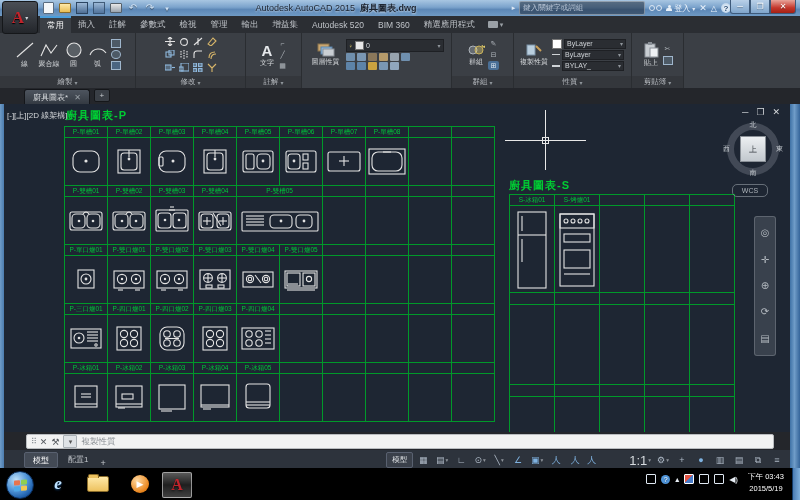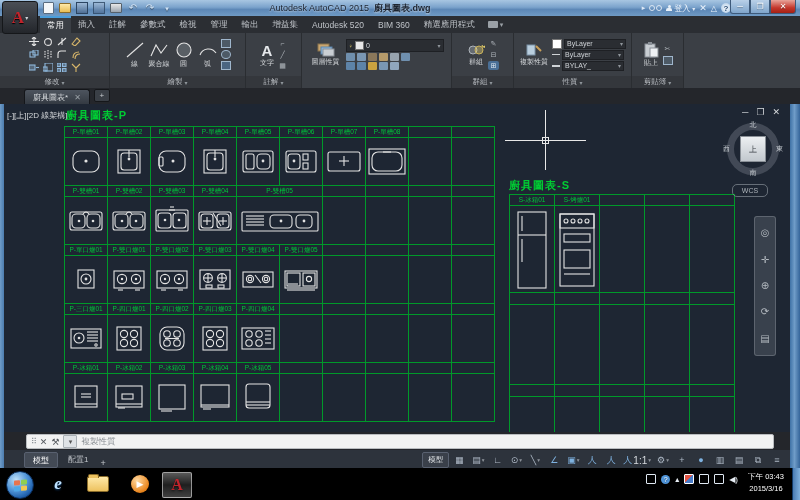--- a/index.html
+++ b/index.html
@@ -16,21 +16,21 @@
     text-shadow:0 1px 1px #000;line-height:1;}
   #appbtn .car{color:#cfd3d8;font-size:6px;margin-left:1px;}
   #qat{position:absolute;left:42px;top:1px;height:14px;display:flex;align-items:center;gap:5px;}
   .qicon{width:12px;height:11px;display:flex;align-items:center;justify-content:center;
     font-size:9px;color:#fff;text-shadow:0 1px 1px rgba(0,0,0,.5);}
   .qsq{width:9px;height:10px;background:#f4f6f8;border:1px solid #5a6c80;border-radius:1px;}
   .qfold{width:12px;height:8px;background:linear-gradient(#ffe9a8,#e8bd55);border:1px solid #8a6c2a;border-radius:1px;}
   .qsave{width:10px;height:10px;background:linear-gradient(#9db8d6,#4e6f96);border:1px solid #2c4562;}
   .qplot{width:12px;height:8px;background:linear-gradient(#e8e8e8,#9aa4ae);border:1px solid #55606a;border-radius:1px;}
   .qarrow{color:#cfe2f5;font-size:10px;line-height:1;}
-  #wintitle{position:absolute;left:16px;top:2px;width:668px;text-align:center;font-size:9px;
+  #wintitle{position:absolute;left:2px;top:2px;width:668px;text-align:center;font-size:9px;
     color:#1c2430;text-shadow:0 1px 2px rgba(255,255,255,.6);pointer-events:none;}
   #wintitle b{font-weight:bold;}
   #infocenter{position:absolute;right:62px;top:1px;height:14px;display:flex;align-items:center;gap:4px;}
   #searchbox{width:118px;height:12px;background:rgba(30,40,55,.55);border:1px solid rgba(255,255,255,.35);
     border-radius:2px;color:#b9c6d6;font-size:7.5px;display:flex;align-items:center;padding:0 3px;gap:3px;}
   .binoc{display:flex;gap:1px;}
   .binoc i{width:4px;height:4px;border:1px solid #dbe6f2;border-radius:50%;}
   #signin{display:flex;align-items:center;gap:2px;color:#eef4fb;font-size:8px;}
   .person{width:6px;height:6px;position:relative;}
   .person:before{content:"";position:absolute;left:1.5px;top:0;width:3px;height:3px;border-radius:50%;background:#e8f0f8;}
@@ -138,21 +138,21 @@
   #cmdtext{color:#8a8f94;font-size:8.5px;}
   
   #bottombar{position:absolute;left:4px;top:450px;width:786px;height:18px;background:#2d333c;display:flex;align-items:flex-end;}
   .ltab{height:14px;padding:0 8px;font-size:8px;color:#c3c7cc;display:flex;align-items:center;margin-left:2px;border-radius:2px;}
   .ltab.active{background:#434a55;border:1px solid #596170;color:#fff;}
   #ltab-plus{color:#c3c7cc;font-size:9px;margin-left:4px;}
   #statusright{margin-left:auto;display:flex;align-items:center;gap:1px;padding-right:4px;}
   .sbtn{min-width:14px;height:14px;display:flex;align-items:center;justify-content:center;gap:1px;
     color:#aeb9c6;font-size:9px;border-radius:2px;padding:0 2px;}
   .sbtn.blue{color:#7fb2e0;}
-  .sbtn .lbl{font-size:10px;color:#d6dade;}
+  .sbtn .lbl{font-size:13px;color:#d6dade;margin-left:32px;}
   .sbtn .car{font-size:5.5px;color:#8f959b;}
   .sbtn.txt{border:1px solid #596170;background:#3a404a;color:#e4e7ea;font-size:7.5px;padding:0 5px;}
   
   #taskbar{position:absolute;left:0;top:468px;width:800px;height:32px;
     background:linear-gradient(180deg,#55board 0%,#2a62a5 0%,#3f79b8 4%,#1d4f8b 50%,#173f73 55%,#2e66a4 100%);}
   #orb{position:absolute;left:6px;top:3px;width:26px;height:26px;border-radius:50%;
     background:radial-gradient(circle at 35% 30%,#bfe0f8,#4f94d8 45%,#1c5ca8 75%,#0d3a74);
     border:1px solid #0c2f5c;display:flex;align-items:center;justify-content:center;}
   .flag{display:grid;grid-template-columns:6px 6px;grid-auto-rows:5px;gap:1px;transform:skewY(-6deg);}
   .flag i{border-radius:1px;}
@@ -200,20 +200,23 @@
         </span>
       <span class="qicon qarrow">↶</span>
       <span class="qicon qarrow">↷</span>
       <span class="qicon qarrow" style="font-size:7px">▾</span>
     </div>
     <div id="wintitle">
       <span>Autodesk AutoCAD 2015</span>&nbsp;&nbsp;<b>廚具圖表.dwg</b>
     </div>
     <div id="infocenter">
       <span style="color:#dfe9f5;font-size:7px">▸</span>
+      <div id="searchbox">
+        <span>鍵入關鍵字或詞組</span>
+      </div>
       <span class="binoc">
           <i></i>
           <i></i>
         </span>
       <span id="signin">
         <span class="person"></span>
         <span>登入</span>
         <span style="font-size:6px;color:#dfe9f5">▾</span>
       </span>
       <span class="ic-x">✕</span>
@@ -247,72 +250,20 @@
       <div class="rtab">BIM 360</div>
       <div class="rtab">精選應用程式</div>
       <div id="rtab-extra">
       <span class="cam"></span>
         <span>▾</span>
     </div>
   </div>
 
   <div id="ribbon">
 
-    <div class="panel" style="width:110px">
-      <div class="pbody">
-        <div class="modgrid">
-          <svg class="modicon sym" viewBox="0 0 10 9">
-              <path d="M5,0 L5,9 M0,4.5 L10,4.5 M3,2 L5,0 L7,2 M3,7 L5,9 L7,7"></path>
-            </svg>
-          <svg class="modicon sym" viewBox="0 0 10 9">
-              <circle cx="5" cy="5" r="3.4"></circle>
-            </svg>
-          <svg class="modicon sym" viewBox="0 0 10 9">
-              <path d="M1,8 L9,1 M5,1 L5,8"></path>
-            </svg>
-          <svg class="modicon sym" viewBox="0 0 10 9" style="stroke:#d8b66a">
-              <path d="M1,7 L6,1 L9,4 L4,9 Z"></path>
-            </svg>
-          <svg class="modicon sym" viewBox="0 0 10 9" style="stroke:#8fb8dd">
-              <rect x="1" y="2" width="5" height="5"></rect>
-              <rect x="4" y="0" width="5" height="5"></rect>
-            </svg>
-          <svg class="modicon sym" viewBox="0 0 10 9">
-              <path d="M2,1 L2,8 M8,1 L8,8 M5,0 L5,9" stroke-dasharray="1.5,1"></path>
-            </svg>
-          <svg class="modicon sym" viewBox="0 0 10 9">
-              <path d="M1,8 L1,4 Q1,1 4,1 L9,1"></path>
-            </svg>
-          <svg class="modicon sym" viewBox="0 0 10 9" style="stroke:#d8b66a">
-              <path d="M2,8 Q2,2 8,2 M4,9 Q4,4 9,4"></path>
-            </svg>
-          <svg class="modicon sym" viewBox="0 0 10 9" style="stroke:#8fb8dd">
-              <rect x="0" y="2" width="6" height="5" fill="rgba(130,170,205,.4)"></rect>
-              <path d="M7,4.5 L10,4.5"></path>
-            </svg>
-          <svg class="modicon sym" viewBox="0 0 10 9" style="stroke:#8fb8dd">
-              <rect x="0" y="4" width="4" height="4"></rect>
-              <rect x="2" y="0" width="8" height="8"></rect>
-            </svg>
-          <svg class="modicon sym" viewBox="0 0 10 9" style="stroke:#8fb8dd">
-              <rect x="0" y="0" width="3.5" height="3.5" fill="rgba(130,170,205,.5)"></rect>
-              <rect x="5.5" y="0" width="3.5" height="3.5" fill="rgba(130,170,205,.5)"></rect>
-              <rect x="0" y="5.5" width="3.5" height="3.5" fill="rgba(130,170,205,.5)"></rect>
-              <rect x="5.5" y="5.5" width="3.5" height="3.5" fill="rgba(130,170,205,.5)"></rect>
-            </svg>
-          <svg class="modicon sym" viewBox="0 0 10 9" style="stroke:#d8b66a">
-              <path d="M5,5 L1,1 M5,5 L9,1 M5,5 L5,9"></path>
-            </svg>
-        </div>
-      </div>
-      <div class="plabel">
-          <span>修改</span>
-        </div>
-    </div>
-
     <div class="panel" style="width:136px">
       <div class="pbody">
         <div class="rbig">
           <svg class="sym" width="20" height="18" viewBox="0 0 20 18">
               <line x1="2" y1="16" x2="18" y2="2"></line>
             </svg>
           <span>線</span>
         </div>
         <div class="rbig">
           <svg class="sym" width="20" height="18" viewBox="0 0 20 18">
@@ -339,20 +290,72 @@
           <span class="mini">
               <span class="msq" style="border-radius:50%"></span>
             </span>
           <span class="mini">
               <span class="msq" style="background:rgba(90,140,190,.5)"></span>
             </span>
         </div>
       </div>
       <div class="plabel">
           <span>繪製</span>
+        </div>
+    </div>
+
+    <div class="panel" style="width:110px">
+      <div class="pbody">
+        <div class="modgrid">
+          <svg class="modicon sym" viewBox="0 0 10 9">
+              <path d="M5,0 L5,9 M0,4.5 L10,4.5 M3,2 L5,0 L7,2 M3,7 L5,9 L7,7"></path>
+            </svg>
+          <svg class="modicon sym" viewBox="0 0 10 9">
+              <circle cx="5" cy="5" r="3.4"></circle>
+            </svg>
+          <svg class="modicon sym" viewBox="0 0 10 9">
+              <path d="M1,8 L9,1 M5,1 L5,8"></path>
+            </svg>
+          <svg class="modicon sym" viewBox="0 0 10 9" style="stroke:#d8b66a">
+              <path d="M1,7 L6,1 L9,4 L4,9 Z"></path>
+            </svg>
+          <svg class="modicon sym" viewBox="0 0 10 9" style="stroke:#8fb8dd">
+              <rect x="1" y="2" width="5" height="5"></rect>
+              <rect x="4" y="0" width="5" height="5"></rect>
+            </svg>
+          <svg class="modicon sym" viewBox="0 0 10 9">
+              <path d="M2,1 L2,8 M8,1 L8,8 M5,0 L5,9" stroke-dasharray="1.5,1"></path>
+            </svg>
+          <svg class="modicon sym" viewBox="0 0 10 9">
+              <path d="M1,8 L1,4 Q1,1 4,1 L9,1"></path>
+            </svg>
+          <svg class="modicon sym" viewBox="0 0 10 9" style="stroke:#d8b66a">
+              <path d="M2,8 Q2,2 8,2 M4,9 Q4,4 9,4"></path>
+            </svg>
+          <svg class="modicon sym" viewBox="0 0 10 9" style="stroke:#8fb8dd">
+              <rect x="0" y="2" width="6" height="5" fill="rgba(130,170,205,.4)"></rect>
+              <path d="M7,4.5 L10,4.5"></path>
+            </svg>
+          <svg class="modicon sym" viewBox="0 0 10 9" style="stroke:#8fb8dd">
+              <rect x="0" y="4" width="4" height="4"></rect>
+              <rect x="2" y="0" width="8" height="8"></rect>
+            </svg>
+          <svg class="modicon sym" viewBox="0 0 10 9" style="stroke:#8fb8dd">
+              <rect x="0" y="0" width="3.5" height="3.5" fill="rgba(130,170,205,.5)"></rect>
+              <rect x="5.5" y="0" width="3.5" height="3.5" fill="rgba(130,170,205,.5)"></rect>
+              <rect x="0" y="5.5" width="3.5" height="3.5" fill="rgba(130,170,205,.5)"></rect>
+              <rect x="5.5" y="5.5" width="3.5" height="3.5" fill="rgba(130,170,205,.5)"></rect>
+            </svg>
+          <svg class="modicon sym" viewBox="0 0 10 9" style="stroke:#d8b66a">
+              <path d="M5,5 L1,1 M5,5 L9,1 M5,5 L5,9"></path>
+            </svg>
+        </div>
+      </div>
+      <div class="plabel">
+          <span>修改</span>
         </div>
     </div>
 
     <div class="panel" style="width:56px">
       <div class="pbody">
         <div class="rbig">
           <span style="font-size:15px;color:#e6e9ec;line-height:1;font-weight:bold">A</span>
           <span>文字</span>
         </div>
         <div class="minicol">
@@ -1066,17 +1069,17 @@
         <span class="trico">
           <span class="trsq"></span>
         </span>
         <span class="trico">
           <span class="trsq"></span>
         </span>
         <span class="trico">◀)</span>
       </div>
     <div id="clock">
       <div>下午 03:43</div>
-      <div>2015/3/16</div>
+      <div>2015/5/19</div>
     </div>
     <div id="showdesk"></div>
   </div>
 </div>
 
 </body></html>

